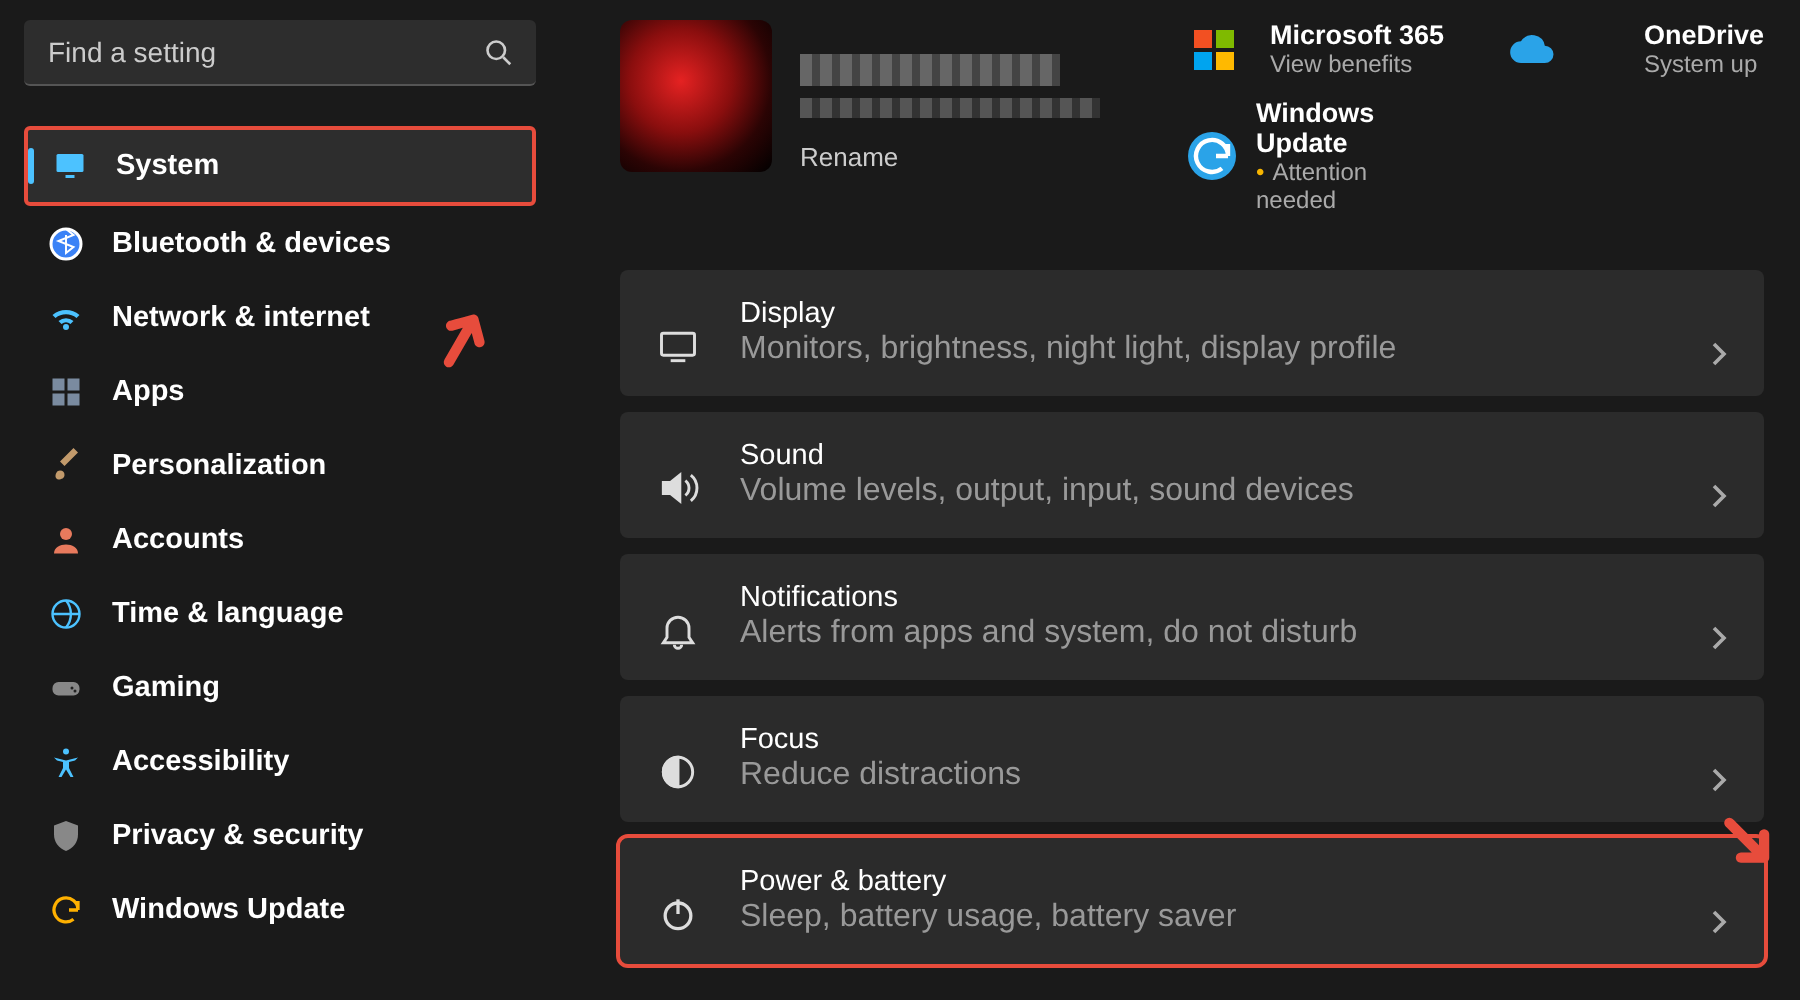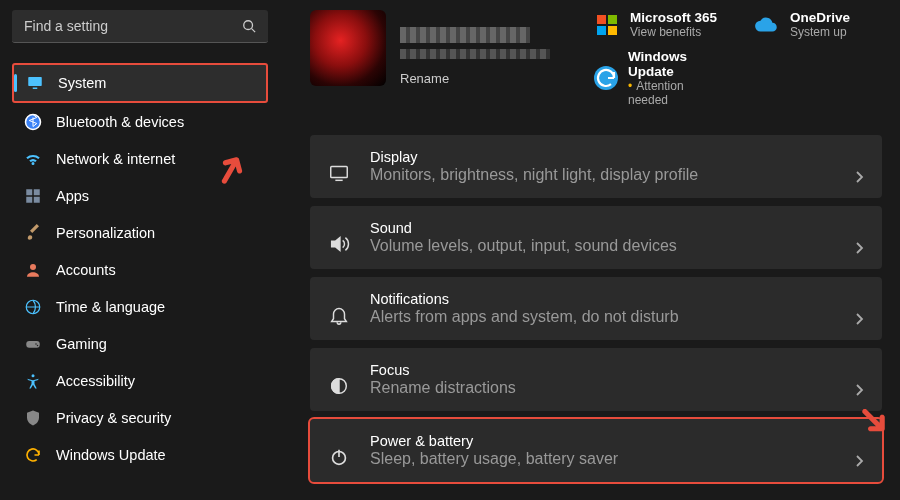--- a/index.html
+++ b/index.html
@@ -2,36 +2,36 @@
 <html><head>
 <meta charset="utf-8">
 <style>
 * { margin:0; padding:0; box-sizing:border-box; font-family:"Segoe UI",Arial,sans-serif; }
 body { background:#1a1a1a; color:#fff; width:900px; height:500px; overflow:hidden; display:flex; }
 .sidebar { width:280px; padding:10px 8px; overflow:hidden; }
 .search { display:flex; align-items:center; background:#2d2d2d; border-bottom:1px solid #555; padding:8px 12px; margin:0 4px 20px 4px; border-radius:3px; }
 .search input { flex:1; background:none; border:none; color:#3b82f6; font-size:14px; outline:none; }
 .search input::placeholder { color:#ccc; }
 .sicon { width:14px; height:14px; }
-.navlist { list-style:none; }
+.navlist { list-style:none;font-weight:bold; }
 .nav-item { display:flex; align-items:center; padding:9px 12px; border-radius:4px; cursor:pointer; margin:1px 4px; font-size:14.5px; gap:14px; position:relative; }
 .nav-item.selected { background:#2d2d2d; }
 .nav-item.selected::before { content:""; position:absolute; left:0; top:9px; bottom:9px; width:3px; background:#4cc2ff; border-radius:2px; }
 .hl-box { border:2px solid #e74c3c; border-radius:3px; }
 .nic { width:18px; height:18px; display:flex; align-items:center; justify-content:center; flex:0 0 18px; }
 .main { flex:1; padding:10px 18px 10px 30px; overflow:hidden; }
 .topcards { display:flex; gap:34px; margin-bottom:28px; align-items:flex-start; }
 .profile { display:flex; gap:14px; align-items:flex-end; }
 .avatar { width:76px; height:76px; border-radius:6px; background:radial-gradient(circle at 40% 40%,#e52222 0%,#8a0e0e 40%,#2b0404 70%,#000 100%); }
 .profile .name-blk { margin-top:4px; }
 .name-bar { width:130px; height:16px; background:repeating-linear-gradient(90deg,#666 0 6px,#444 6px 10px); margin-bottom:6px; }
 .email-bar { width:150px; height:10px; background:repeating-linear-gradient(90deg,#555 0 6px,#333 6px 10px); margin-bottom:12px; }
 .rename { color:#ccc; font-size:13px; }
 .tiles { display:grid; grid-template-columns:1fr 1fr; gap:10px 32px; margin-left:10px; }
-.tile { display:flex; gap:10px; align-items:center; }
+.tile { display:flex; gap:10px; align-items:center;justify-content:space-between; }
 .tile-txt .t { font-size:13.5px; font-weight:600; }
 .tile-txt .s { font-size:12px; color:#aaa; }
 .bullet { color:#f7b500; margin-right:4px; }
 .tile-icon { width:26px; height:26px; display:flex; align-items:center; justify-content:center; }
 .ms365 { display:grid; grid-template-columns:1fr 1fr; grid-template-rows:1fr 1fr; gap:2px; width:20px; height:20px; }
 .ms365 span:nth-child(1){background:#f25022}.ms365 span:nth-child(2){background:#7fba00}.ms365 span:nth-child(3){background:#00a4ef}.ms365 span:nth-child(4){background:#ffb900}
 .settings-list { display:flex; flex-direction:column; gap:8px; }
 .row { display:flex; align-items:flex-end; background:#2b2b2b; border-radius:4px; padding:14px 18px; gap:20px; cursor:pointer; }
 .row.hl { outline:2px solid #e74c3c; outline-offset:0; }
 .row .ricon { width:22px; flex:0 0 22px; color:#ddd; }
@@ -264,21 +264,21 @@
       </div>
       <div class="row">
         <div class="ricon">
           <svg viewBox="0 0 24 24" fill="none" stroke="#ddd" stroke-width="1.6">
             <circle cx="12" cy="12" r="8"></circle>
             <path d="M12 4a8 8 0 000 16z" fill="#ddd"></path>
           </svg>
         </div>
         <div class="rtxt">
           <div class="rt">Focus</div>
-          <div class="rs">Rename distractions</div>
+          <div class="rs">Reduce distractions</div>
         </div>
         <div class="chev">
           <svg width="10" height="14" viewBox="0 0 10 14" fill="none" stroke="#aaa" stroke-width="1.8">
             <path d="M3 2l5 5-5 5"></path>
           </svg>
         </div>
       </div>
       <div class="row hl">
         <div class="ricon">
           <svg viewBox="0 0 24 24" fill="none" stroke="#ddd" stroke-width="1.8">

